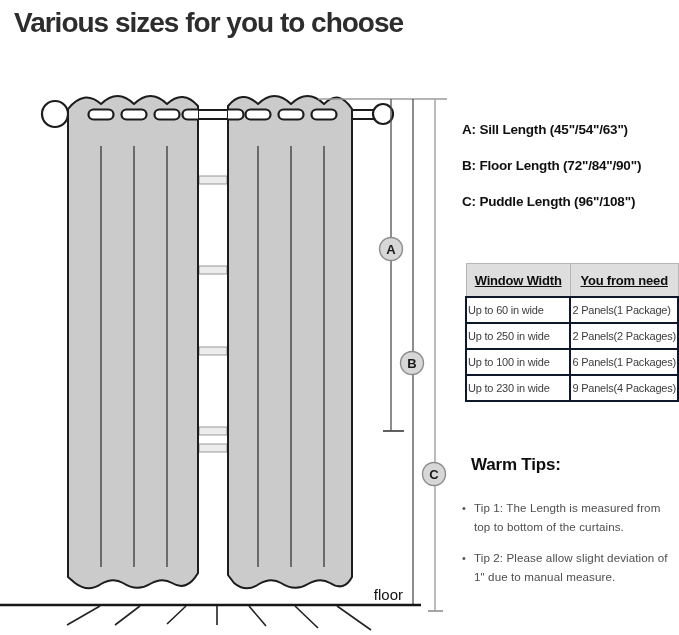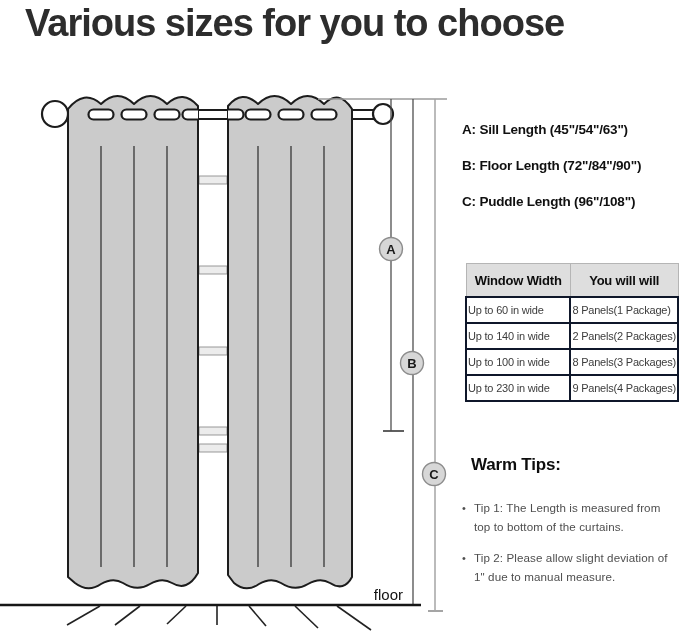--- a/index.html
+++ b/index.html
@@ -1,40 +1,40 @@
 <!DOCTYPE html>
 <html><head>
 <meta charset="utf-8">
 <style>
   html,body{margin:0;padding:0;}
   body{
     width:679px;height:635px;position:relative;overflow:hidden;
     background:#ffffff;font-family:"Liberation Sans",sans-serif;
   }
   .title{
-    position:absolute;left:25px;top:1px;
-    font-size:38px;line-height:44px;font-weight:bold;color:#2d2d2d;
+    position:absolute;left:14px;top:1px;
+    font-size:28px;line-height:44px;font-weight:bold;color:#2d2d2d;
     letter-spacing:-1px;white-space:nowrap;margin:0;
   }
   .diagram-svg{position:absolute;left:0;top:0;}
 
   
   .lengths{position:absolute;left:462px;top:122px;}
   .length-line{
     font-size:13.5px;font-weight:bold;color:#101010;
     letter-spacing:-0.2px;margin:0 0 21px 0;white-space:nowrap;
   }
   .size-table{
     position:absolute;left:465px;top:263px;border-collapse:collapse;
     table-layout:fixed;
   }
   .size-table th{
     width:103px;height:32px;background:#dedede;border:1px solid #b5b5b5;
     font-size:13px;color:#0d0d0d;text-align:center;padding:0 1px;
-    letter-spacing:-0.2px;white-space:nowrap;
+    letter-spacing:-0.2px;white-space:nowrap;text-decoration:underline;
   }
   .size-table td{
     height:24px;border:2px solid #0f172a;background:#ffffff;
     font-size:11px;color:#3c3c3c;padding:0 1px;
     letter-spacing:-0.2px;white-space:nowrap;
   }
   .tips{position:absolute;left:461px;top:449px;width:220px;}
   .tips-heading{
     font-size:17px;font-weight:bold;color:#0d0d0d;
     margin:6px 0 24px 10px;letter-spacing:-0.2px;
@@ -139,35 +139,35 @@
 <div class="lengths">
   <div class="length-line">A: Sill Length (45"/54"/63")</div>
   <div class="length-line">B: Floor Length (72"/84"/90")</div>
   <div class="length-line">C: Puddle Length (96"/108")</div>
 </div>
 
 <table class="size-table">
   <thead>
     <tr>
       <th>Window Width</th>
-      <th>You will will</th>
+      <th>You from need</th>
     </tr>
   </thead>
   <tbody>
     <tr>
       <td>Up to 60 in wide</td>
-      <td>8 Panels(1 Package)</td>
+      <td>2 Panels(1 Package)</td>
     </tr>
     <tr>
-      <td>Up to 140 in wide</td>
+      <td>Up to 250 in wide</td>
       <td>2 Panels(2 Packages)</td>
     </tr>
     <tr>
       <td>Up to 100 in wide</td>
-      <td>8 Panels(3 Packages)</td>
+      <td>6 Panels(1 Packages)</td>
     </tr>
     <tr>
       <td>Up to 230 in wide</td>
       <td>9 Panels(4 Packages)</td>
     </tr>
   </tbody>
 </table>
 
 <div class="tips">
   <div class="tips-heading">Warm Tips:</div>

